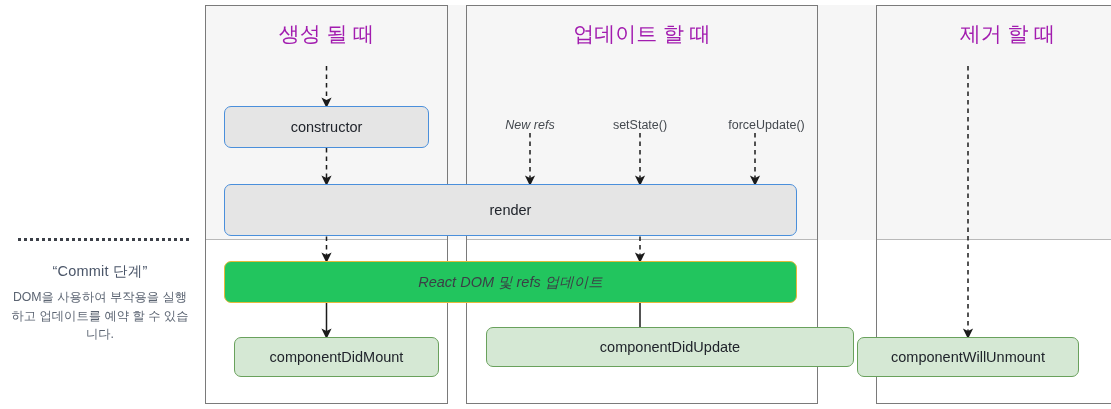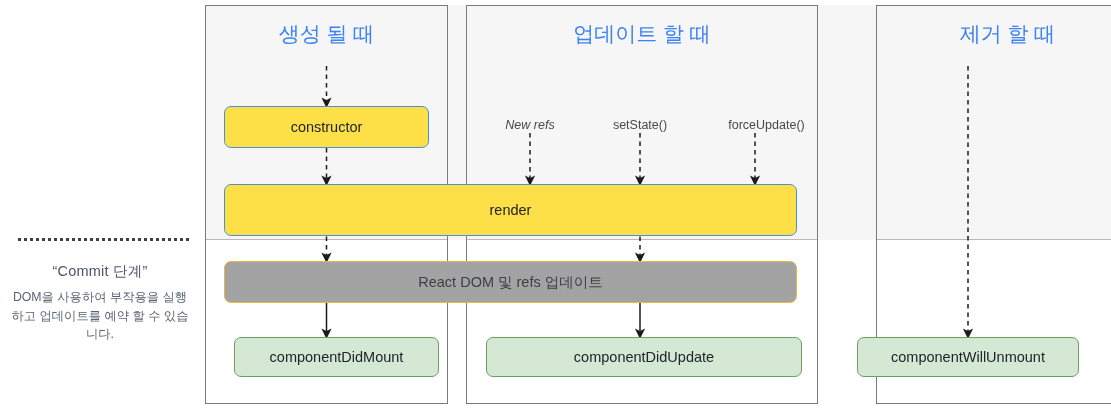--- a/index.html
+++ b/index.html
@@ -83,69 +83,70 @@
     box-sizing: border-box;
     pointer-events: none;
   }
 
   .col-title {
     position: absolute;
     left: 0; top: 14px;
     width: 100%;
     text-align: center;
     font-size: 21px;
-    color: #3b82f6;
+    color: #a21caf;
     white-space: nowrap;
   }
 
   
   .node {
     position: absolute;
     box-sizing: border-box;
     border-radius: 7px;
     display: flex;
     align-items: center;
     justify-content: center;
     font-size: 14.5px;
     color: #20242b;
     text-align: center;
   }
   .node-blue {
-    background: #fde047;
+    background: #e5e5e5;
     border: 1.4px solid #4a8fdb;
   }
   .node-green {
     background: #d5e8d4;
     border: 1.4px solid #69a15c;
   }
   .node-yellow {
-    background: #a3a3a3;
+    background: #22c55e;
     border: 1.4px solid #e5b93c;
+    font-style: italic;
     color: #3b3f46;
   }
 
   #node-constructor {
     left: 224px; top: 106px;
     width: 205px; height: 42px;
   }
   #node-render {
     left: 224px; top: 184px;
     width: 573px; height: 52px;
   }
   #node-reactdom {
     left: 224px; top: 261px;
     width: 573px; height: 42px;
   }
   #node-did-mount {
     left: 224px; top: 337px;
     width: 205px; height: 40px; margin-left: 10px;
   }
   #node-did-update {
-    left: 486px; top: 337px;
-    width: 316px; height: 40px;
+    left: 486px; top: 327px;
+    width: 368px; height: 40px;
   }
   #node-will-unmount {
     left: 857px; top: 337px;
     width: 222px; height: 40px;
   }
 
   
   .trigger-label {
     position: absolute;
     top: 118px;

